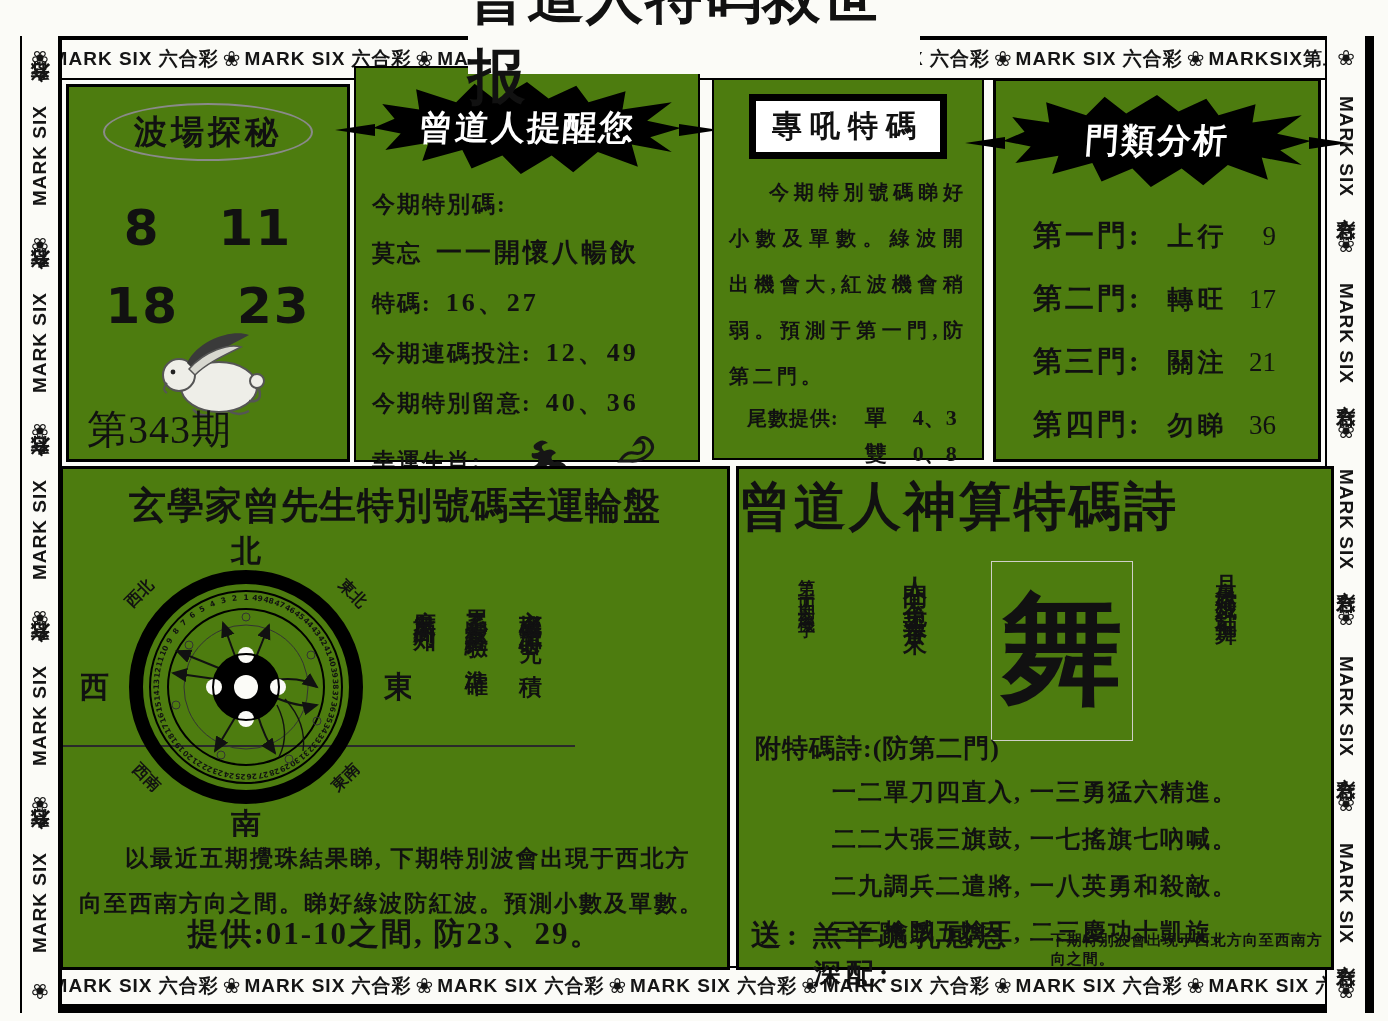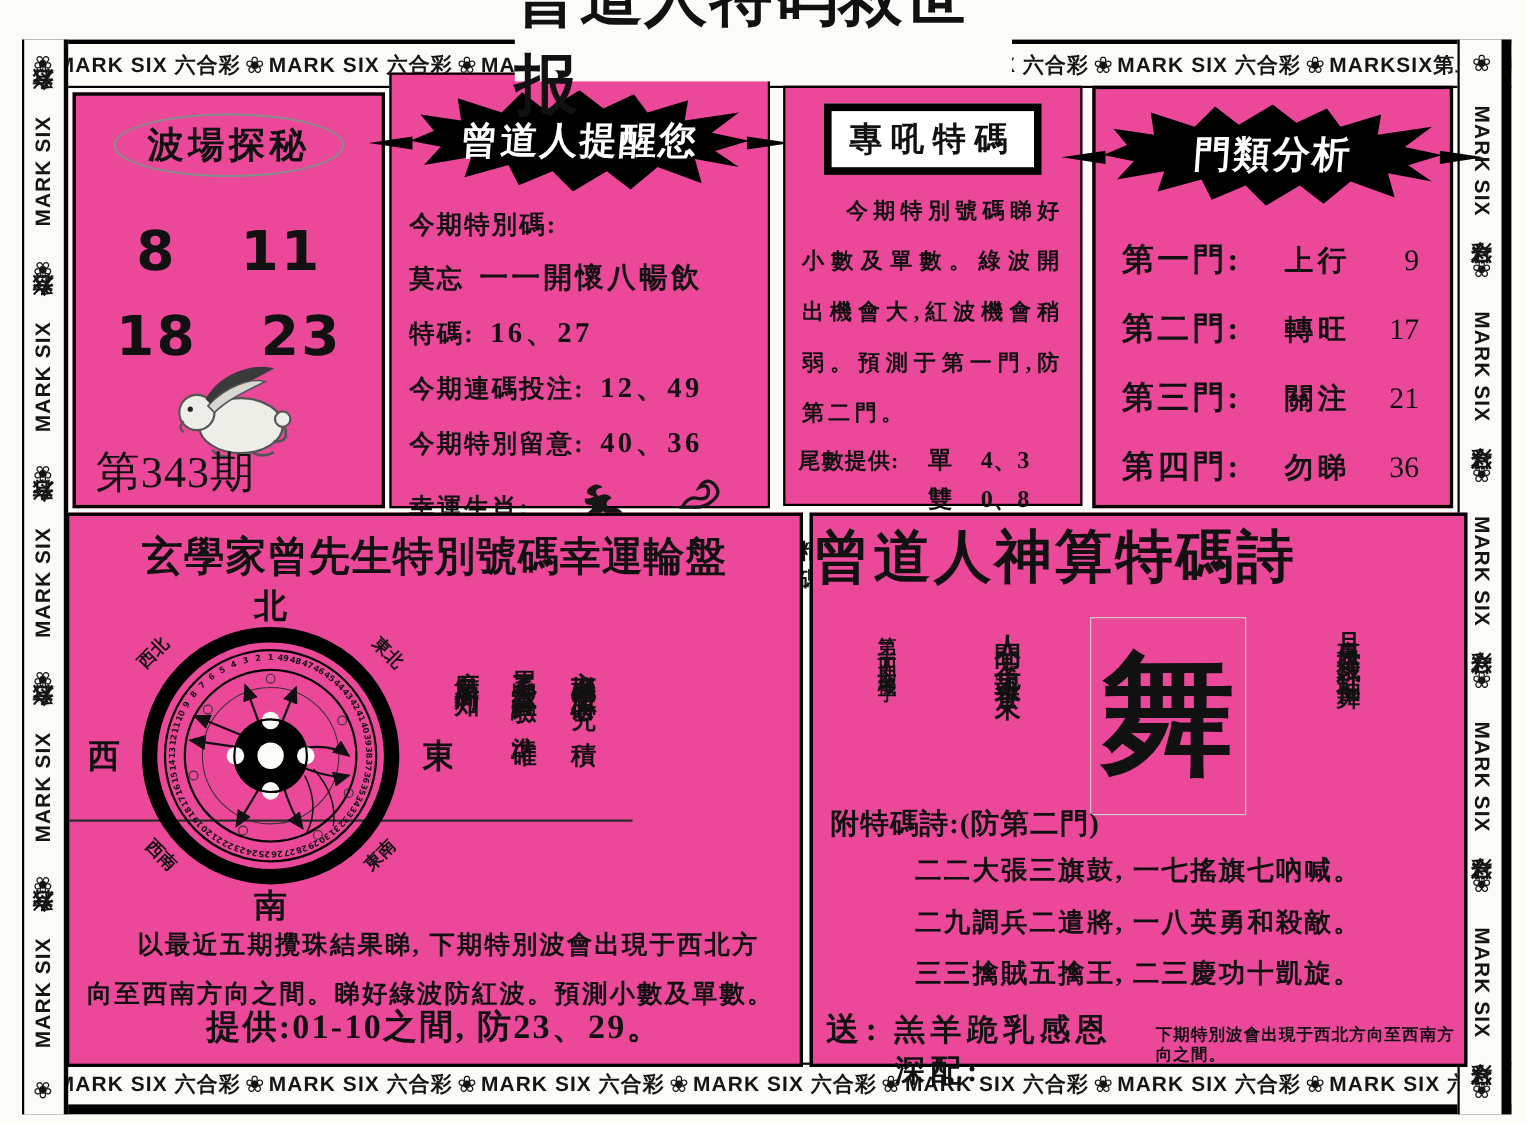--- a/index.html
+++ b/index.html
@@ -16,21 +16,21 @@
   #band-right{right:14px;top:36px;bottom:8px;width:38px;border-right:9px solid #000;border-left:2px solid #000;
              writing-mode:vertical-rl;padding:6px 0;}
   .flower{font-size:21px;margin:0 4px;}
   #band-left .flower,#band-right .flower{margin:4px 0;}
   .bseg{letter-spacing:1px;}
   
   #title-plate{position:absolute;left:468px;top:0;width:452px;height:74px;background:#fbfbf7;z-index:6;
                display:flex;align-items:center;justify-content:center;}
   #title-plate .t{font-size:57px;font-weight:800;letter-spacing:2px;transform:scaleY(1.05);}
   
-  .box{position:absolute;background:#ec4899;}
+  .box{position:absolute;background:#4d7c0f;}
   
   #box1{left:66px;top:84px;width:278px;height:372px;border:3px solid #000;}
   #oval{margin:16px auto 0;width:206px;height:54px;border:2px solid #8a8a8a;border-radius:50%;
         display:flex;align-items:center;justify-content:center;font-size:33px;font-weight:700;letter-spacing:4px;}
   .numrow{display:flex;justify-content:center;gap:58px;font-family:"DejaVu Sans",sans-serif;
           font-size:50px;font-weight:600;letter-spacing:2px;}
   #numrow1{margin-top:38px;}
   #numrow2{margin-top:20px;}
   #rabbit{position:absolute;left:68px;top:238px;}
   #issue-no{position:absolute;left:18px;bottom:2px;font-size:40px;letter-spacing:1px;}
@@ -50,28 +50,28 @@
   .rval{font-size:26px;margin-left:14px;letter-spacing:3px;}
   .zglyphs{display:flex;gap:40px;margin-left:46px;}
   #wave-val{font-size:32px;margin-left:90px;}
   
   #box3{left:712px;top:78px;width:268px;height:378px;border:2px solid #000;}
   #shout-title{margin:14px auto 0;width:max-content;border:7px solid #000;padding:5px 16px;
        font-size:30px;font-weight:800;letter-spacing:8px;background:#fff;}
   #shout-par{padding:10px 15px 0;font-size:20px;font-weight:700;letter-spacing:4px;line-height:2.3;
        text-align:justify;text-indent:2em;}
   .tailrow{display:flex;padding:4px 12px 0;align-items:flex-start;}
-  .tlabel{font-size:20px;font-weight:800;letter-spacing:1px;margin-top:2px;}
+  .tlabel{font-size:20px;font-weight:800;letter-spacing:1px;margin-top:2px;margin-left:21px;}
   .tvals{margin-left:26px;font-size:22px;font-weight:700;}
   .tvals div{display:flex;gap:26px;margin-bottom:6px;}
   #select-row{display:flex;padding:10px 12px 0;align-items:baseline;}
   #select-row .val{font-size:22px;font-weight:700;margin-left:18px;letter-spacing:2px;}
   
   #box4{left:993px;top:78px;width:322px;height:378px;border:3px solid #000;}
-  #analysis-rows{padding:6px 28px 0 24px;}
+  #analysis-rows{padding:6px 42px 0 24px;margin-left:13px;}
   .arow{display:flex;align-items:baseline;margin-top:23px;}
   .adoor{font-size:29px;font-weight:800;letter-spacing:3px;width:128px;}
   .aword{font-size:26px;font-weight:800;letter-spacing:4px;flex:1;text-align:center;}
   .anum{font-size:27px;font-family:"Liberation Serif",serif;width:42px;text-align:right;}
   
   #box5{left:60px;top:466px;width:664px;height:498px;border:3px solid #000;}
   #wheel-title{text-align:center;font-size:37px;font-weight:800;margin-top:12px;letter-spacing:1px;}
   #wheel-svg{position:absolute;left:18px;top:66px;}
   #hline{position:absolute;left:0;top:276px;width:512px;border-top:2px solid #2a2a2a;}
   .vcol{position:absolute;writing-mode:vertical-rl;text-orientation:upright;font-weight:700;
@@ -400,20 +400,21 @@
 </div>
 
 <div class="box" id="box6">
   <div id="poem-title">曾道人神算特碼詩</div>
   <div class="vcol" id="pcol-issue">第二十四期玄機字</div>
   <div class="vcol" id="pcol-left">人間玉兔報春來</div>
   <div id="big-char">舞</div>
   <div class="vcol" id="pcol-right">月裏嫦娥舒袖舞</div>
   <div id="poem-sub">附特碼詩:(防第二門)</div>
   <div id="poem-lines">
+      <div class="pline">一二單刀四直入, 一三勇猛六精進。</div>
       <div class="pline">二二大張三旗鼓, 一七搖旗七吶喊。</div>
       <div class="pline">二九調兵二遣將, 一八英勇和殺敵。</div>
       <div class="pline">三三擒賊五擒王, 二三慶功十凱旋。</div>
     </div>
   <div id="send-row">
     <span id="send-label">送:</span>
     <span id="send-text">羔羊跪乳感恩深配:</span>
     <span id="send-small">下期特別波會出現于西北方向至西南方向之間。</span>
   </div>
 </div>

